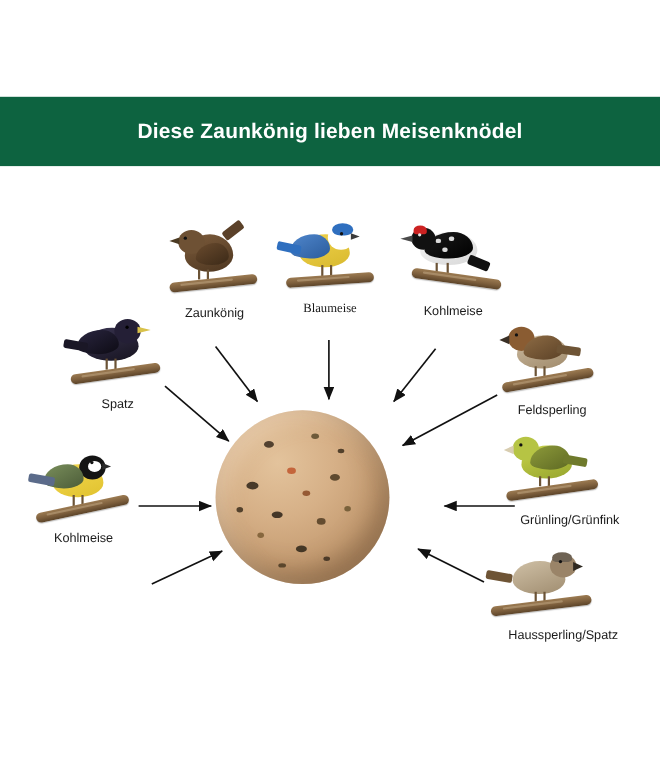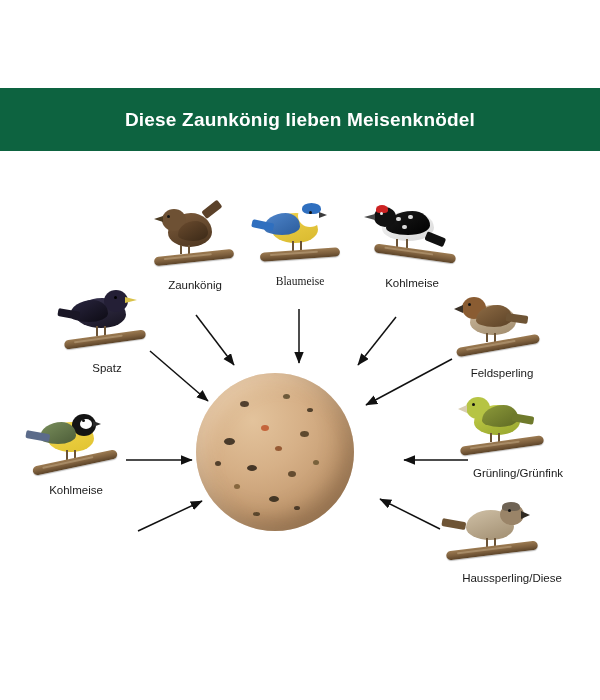--- a/index.html
+++ b/index.html
@@ -326,17 +326,17 @@
         <div class="head" style="left:68px;top:8px;width:24px;height:21px;background:#9a8468;"></div>
         <div class="head" style="left:70px;top:6px;width:18px;height:9px;background:#6f6354;border-radius:50% 50% 30% 30%;"></div>
         <div class="wing" style="left:26px;top:14px;width:40px;height:22px;background:linear-gradient(150deg,#95703f,#5e4426;);"></div>
         <div class="tail" style="left:10px;top:22px;width:24px;height:8px;background:#6e5435;transform:rotate(10deg);"></div>
         <div class="beak" style="left:89px;top:15px;border-top:4px solid transparent;border-bottom:4px solid transparent;border-left:9px solid #2f2a22;"></div>
         <div class="eye" style="left:76px;top:13px;"></div>
         <div class="leg" style="left:54px;top:42px;height:9px;"></div>
         <div class="leg" style="left:62px;top:42px;height:9px;"></div>
         <div class="branch" style="left:14px;top:50px;width:92px;transform:rotate(-7deg);"></div>
       </div>
-      <div class="bird-label">Haussperling/Diese</div>
+      <div class="bird-label">Haussperling/Spatz</div>
     </div>
 
   </div>
 </div>
 
 </body></html>

